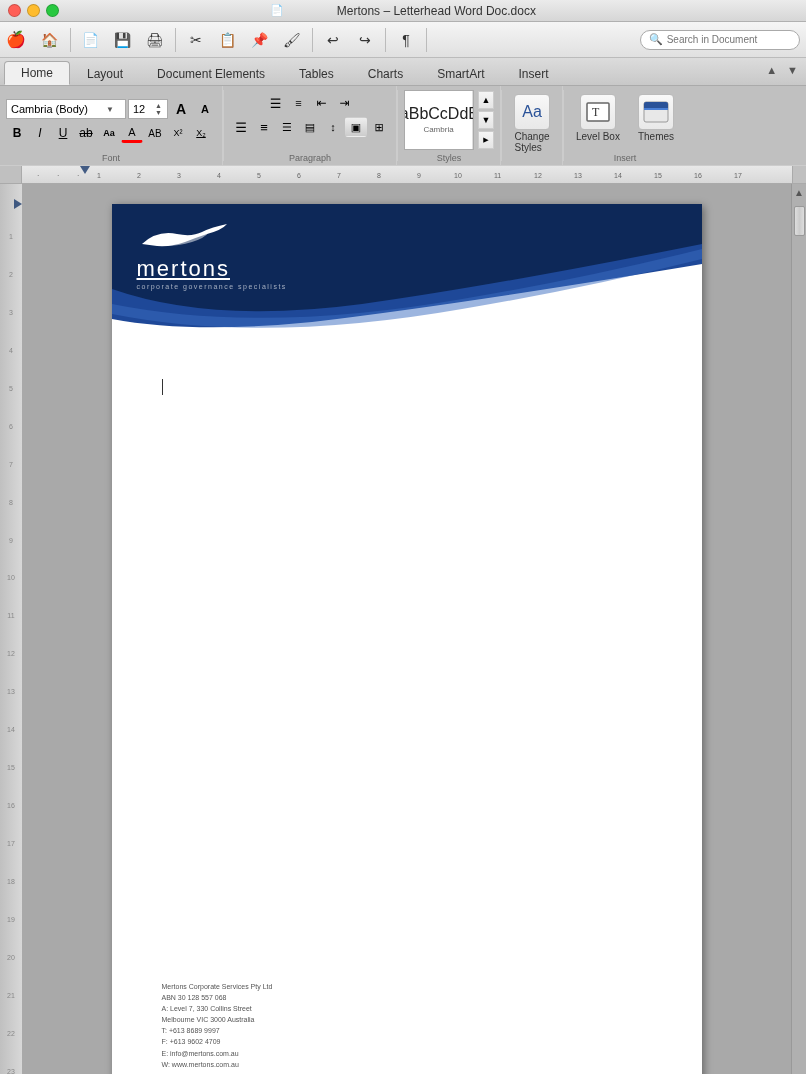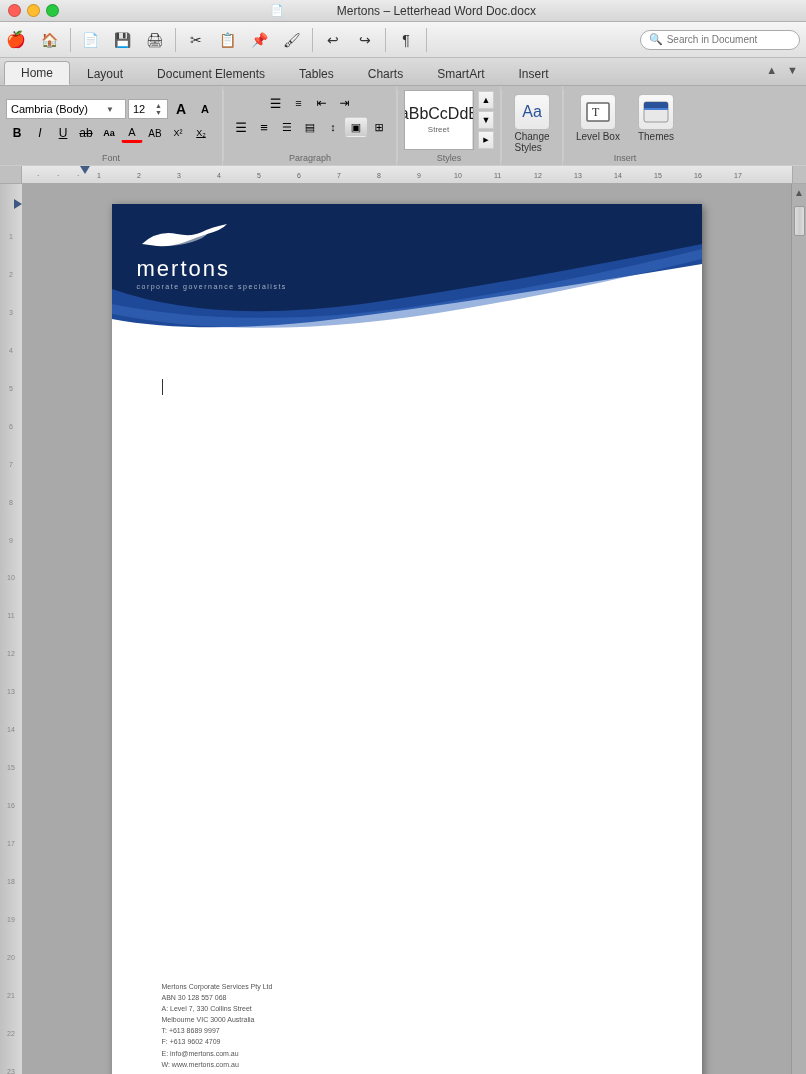--- a/index.html
+++ b/index.html
@@ -475,21 +475,21 @@
   </div>
 
   <div class="ribbon-divider"></div>
 
   <div class="ribbon-group">
     <div class="ribbon-group-content" style="align-items: center; gap: 4px;">
 
       <div class="styles-box">
         <div class="style-item">
           <span class="style-item-text">AaBbCcDdEe</span>
-          <span class="style-item-label">Street</span>
+          <span class="style-item-label">Cambria</span>
         </div>
       </div>
 
       <div class="styles-scroll-btn">
         <div class="scroll-btn">▲</div>
         <div class="scroll-btn">▼</div>
         <div class="scroll-btn" style="font-size:7px;">▶</div>
       </div>
     </div>
     <div class="ribbon-group-label">Styles</div>
@@ -630,21 +630,21 @@
 
             <path d="M 0 100 Q 150 130 350 95 Q 470 75 590 45 L 590 55 Q 470 85 350 105 Q 150 140 0 110 Z" fill="#3a6bc0" opacity="0.5"></path>
           </svg>
 
           <div class="lh-logo" style="position:absolute; top:18px; left:25px; z-index:2;">
             
             <svg width="100" height="28" viewBox="0 0 100 28">
               <path d="M 5 22 Q 20 8 40 12 Q 55 15 65 10 Q 75 5 90 2 Q 85 8 70 12 Q 58 16 48 20 Q 35 25 20 24 Z" fill="white"></path>
               <path d="M 20 24 Q 35 22 50 18 Q 62 14 72 10 Q 68 16 55 20 Q 42 24 28 24 Z" fill="rgba(255,255,255,0.5)"></path>
             </svg>
-            <div style="color:white; font-size:22px; font-weight:200; letter-spacing:2px; margin-top:2px; font-family: 'Helvetica Neue', Arial, sans-serif;">mertons</div>
+            <div style="color:white; font-size:22px; font-weight:200; letter-spacing:2px; margin-top:2px; font-family: 'Helvetica Neue', Arial, sans-serif; text-decoration: underline;">mertons</div>
             <div style="color:rgba(255,255,255,0.6); font-size:7px; letter-spacing:1.5px; margin-top:1px;">corporate governance specialists</div>
           </div>
         </div>
 
         <div class="doc-content">
           <span class="cursor-line"></span>
         </div>
 
         <div class="lh-footer">
           <div>Mertons Corporate Services Pty Ltd</div>

